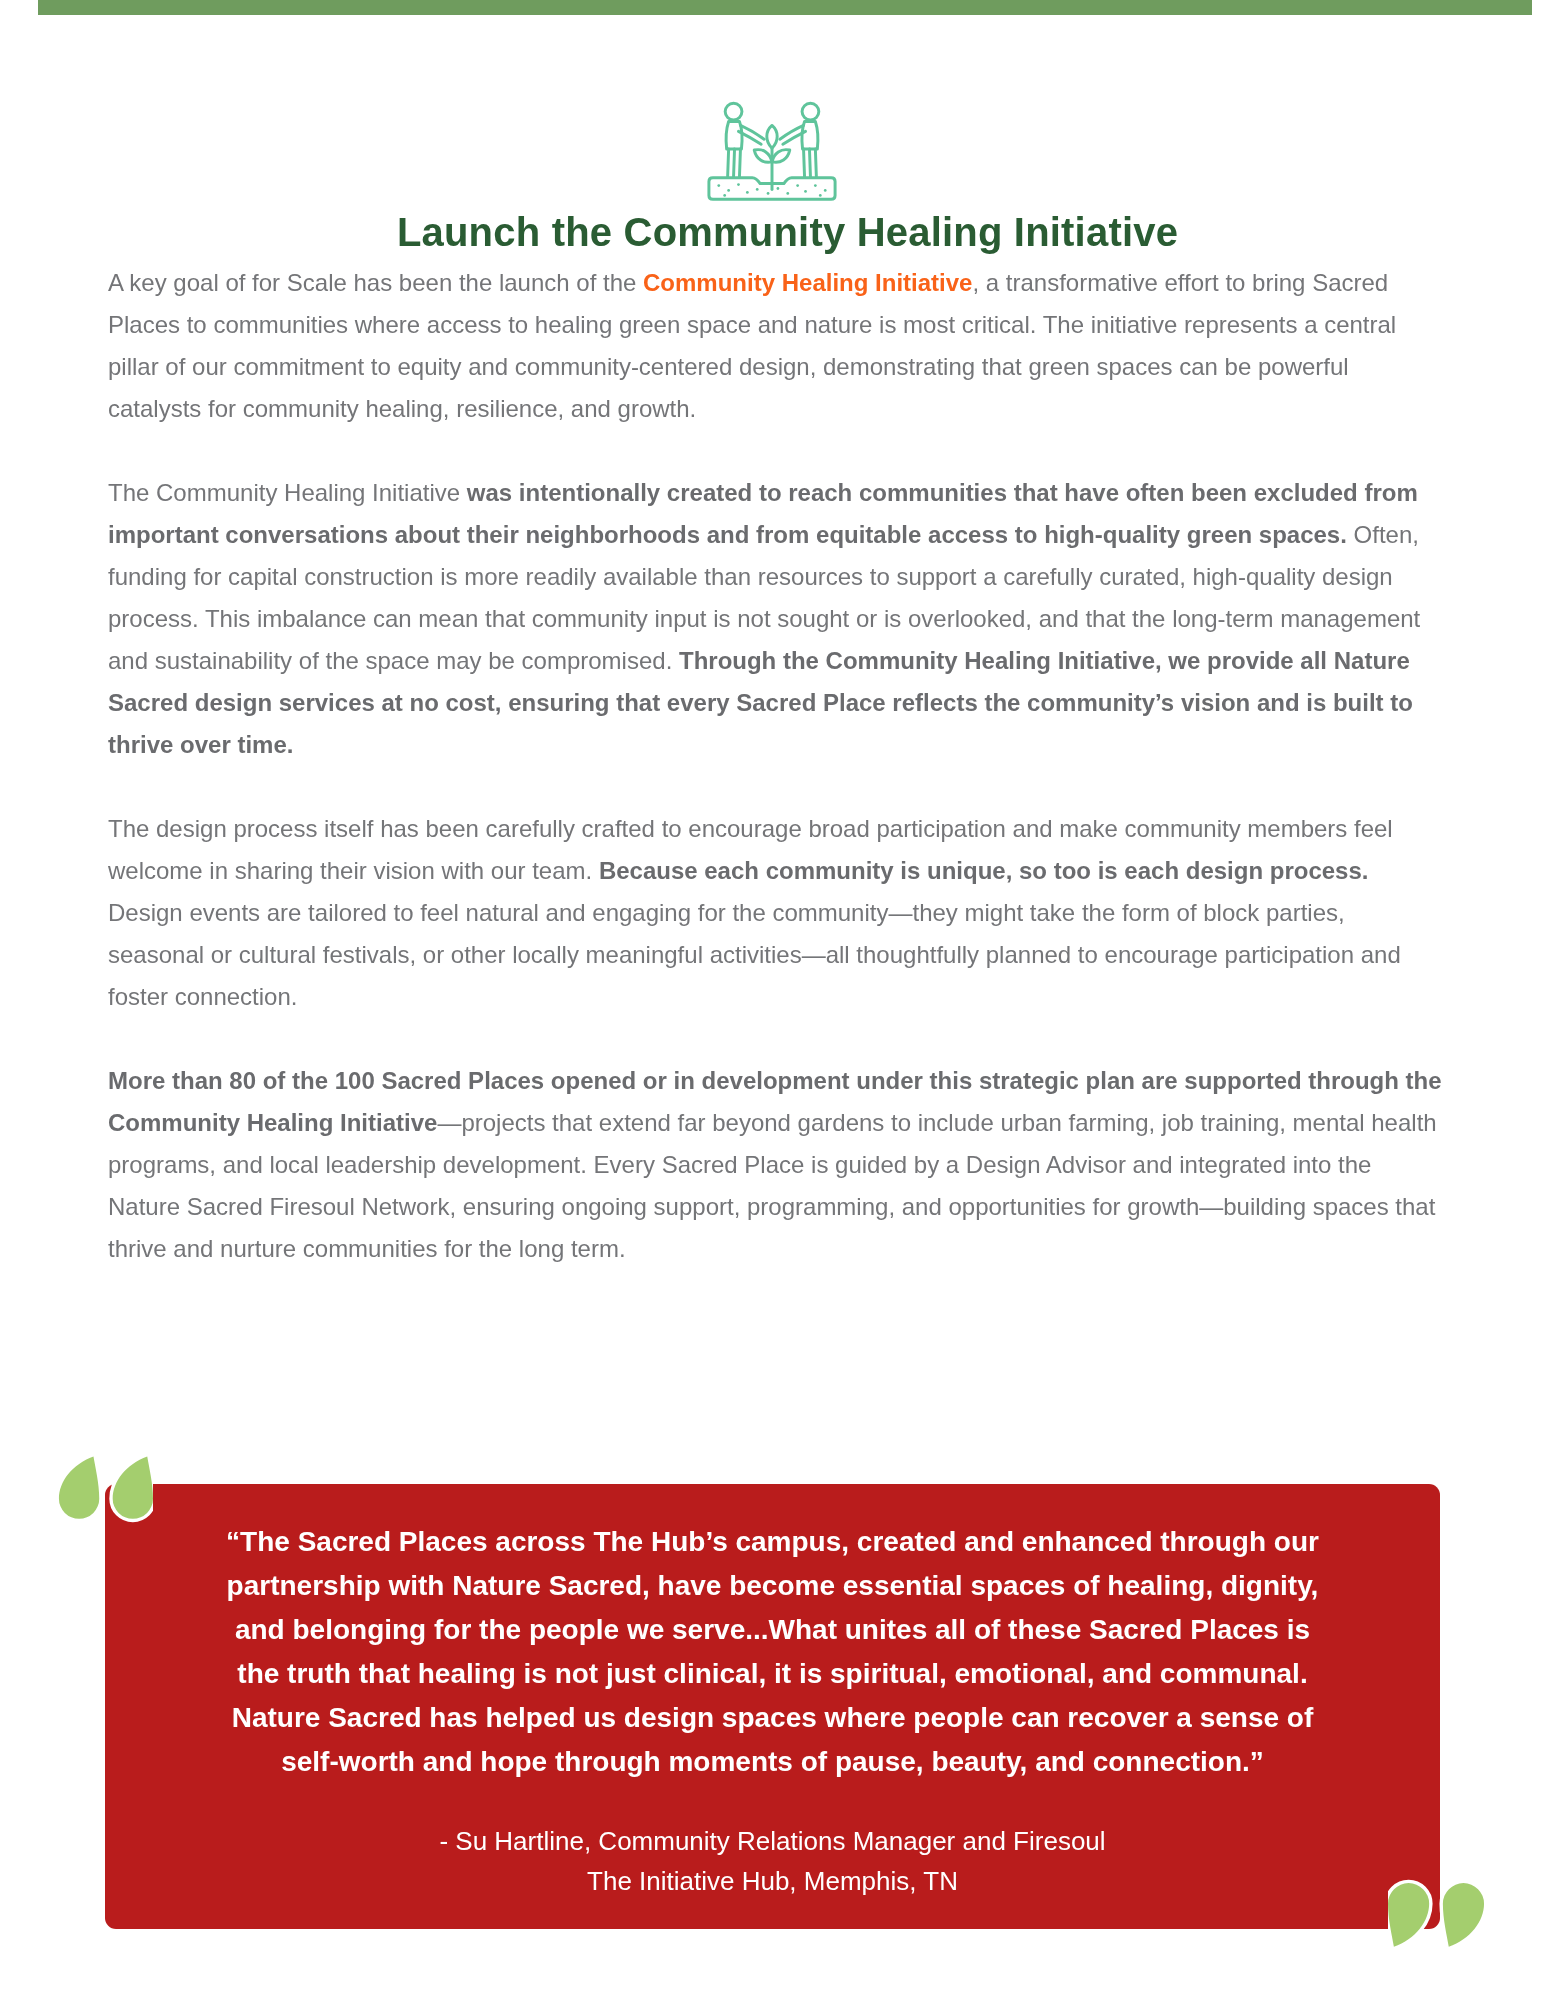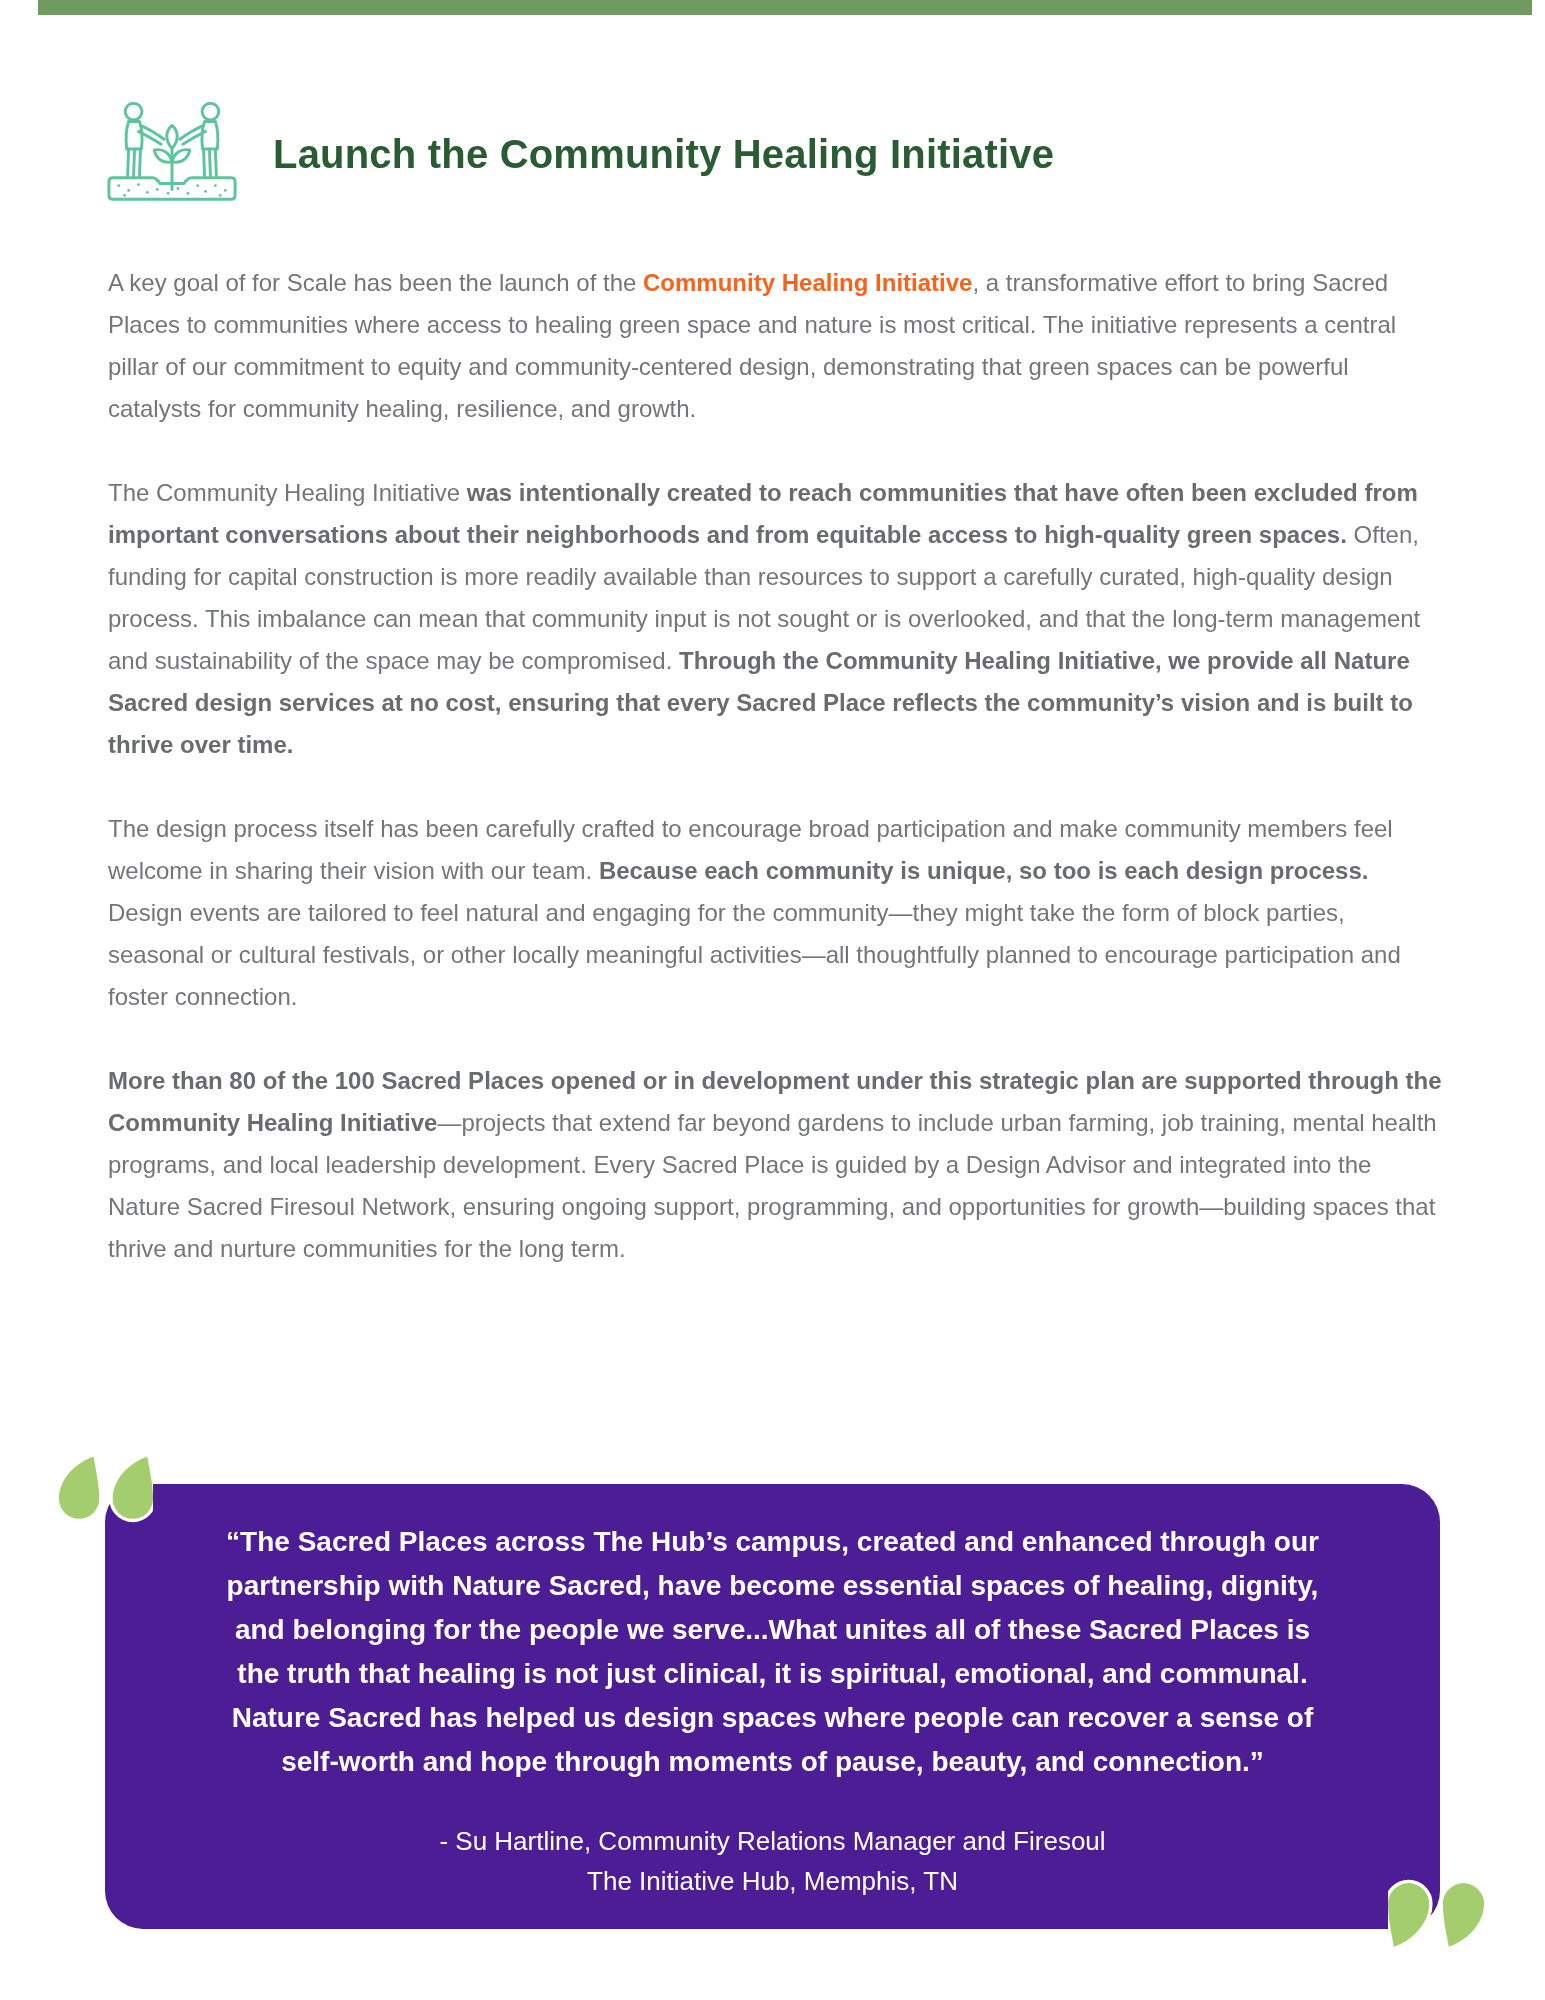--- a/index.html
+++ b/index.html
@@ -6,21 +6,21 @@
   body{
     width:1545px;height:2000px;position:relative;overflow:hidden;
     font-family:"Liberation Sans","DejaVu Sans",sans-serif;
     -webkit-font-smoothing:antialiased;
   }
   .accent-bar{
     position:absolute;top:0;left:38px;width:1494px;height:15px;
   }
   .header{
     position:absolute;top:98px;left:103px;right:105px;
-    display:flex;align-items:center;
+    display:flex;align-items:center;flex-direction:column;
   }
   .header-icon{width:138px;height:112px;flex:0 0 auto;}
   .header-icon svg{display:block;width:100%;height:100%;}
   .page-title{
     margin:0 0 0 32px;
     font-size:40px;font-weight:700;letter-spacing:0.2px;
   }
   .content{
     position:absolute;top:262px;left:108px;width:1335px;
   }
@@ -99,21 +99,21 @@
 </div>
 
 <div class="content">
   <p class="para"><span class="run-normal">A key goal of for Scale has been the launch of the </span><span class="run-orange" style="color: rgb(249, 98, 24);">Community Healing Initiative</span><span class="run-normal">, a transformative effort to bring Sacred Places to communities where access to healing green space and nature is most critical. The initiative represents a central pillar of our commitment to equity and community-centered design, demonstrating that green spaces can be powerful catalysts for community healing, resilience, and growth.</span></p>
   <p class="para"><span class="run-normal">The Community Healing Initiative </span><span class="run-bold">was intentionally created to reach communities that have often been excluded from important conversations about their neighborhoods and from equitable access to high-quality green spaces.</span><span class="run-normal"> Often, funding for capital construction is more readily available than resources to support a carefully curated, high-quality design process. This imbalance can mean that community input is not sought or is overlooked, and that the long-term management and sustainability of the space may be compromised. </span><span class="run-bold">Through the Community Healing Initiative, we provide all Nature Sacred design services at no cost, ensuring that every Sacred Place reflects the community’s vision and is built to thrive over time.</span></p>
   <p class="para"><span class="run-normal">The design process itself has been carefully crafted to encourage broad participation and make community members feel welcome in sharing their vision with our team. </span><span class="run-bold">Because each community is unique, so too is each design process.</span><span class="run-normal"> Design events are tailored to feel natural and engaging for the community—they might take the form of block parties, seasonal or cultural festivals, or other locally meaningful activities—all thoughtfully planned to encourage participation and foster connection.</span></p>
   <p class="para"><span class="run-bold">More than 80 of the 100 Sacred Places opened or in development under this strategic plan are supported through the Community Healing Initiative</span><span class="run-normal">—projects that extend far beyond gardens to include urban farming, job training, mental health programs, and local leadership development. Every Sacred Place is guided by a Design Advisor and integrated into the Nature Sacred Firesoul Network, ensuring ongoing support, programming, and opportunities for growth—building spaces that thrive and nurture communities for the long term.</span></p>
 </div>
 
 <div class="quote-wrap">
-  <div class="quote-box" style="background-color: #4c1d95;">
+  <div class="quote-box" style="background-color: #b91c1c; border-radius: 11px;">
     <p class="quote-text">“The Sacred Places across The Hub’s campus, created and enhanced through our partnership with Nature Sacred, have become essential spaces of healing, dignity, and belonging for the people we serve...What unites all of these Sacred Places is the truth that healing is not just clinical, it is spiritual, emotional, and communal. Nature Sacred has helped us design spaces where people can recover a sense of self-worth and hope through moments of pause, beauty, and connection.”</p>
     <p class="quote-attr">
       <span>- Su Hartline, Community Relations Manager and Firesoul</span><br>
       <span>The Initiative Hub, Memphis, TN</span>
     </p>
   </div>
   <span class="quote-mark quote-open" style="color: rgb(164, 206, 110);">
     <svg viewBox="0 0 100 70" width="96" height="68">
       <path d="M38 0 C16 8 2 26 2 44 A21 21 0 1 0 44 44 C44 28 40 12 38 0 Z" fill="currentColor" stroke="#ffffff" stroke-width="7" paint-order="stroke"></path>
       <path d="M94 0 C72 8 58 26 58 44 A21 21 0 1 0 100 44 C100 28 96 12 94 0 Z" fill="currentColor" stroke="#ffffff" stroke-width="7" paint-order="stroke"></path>

